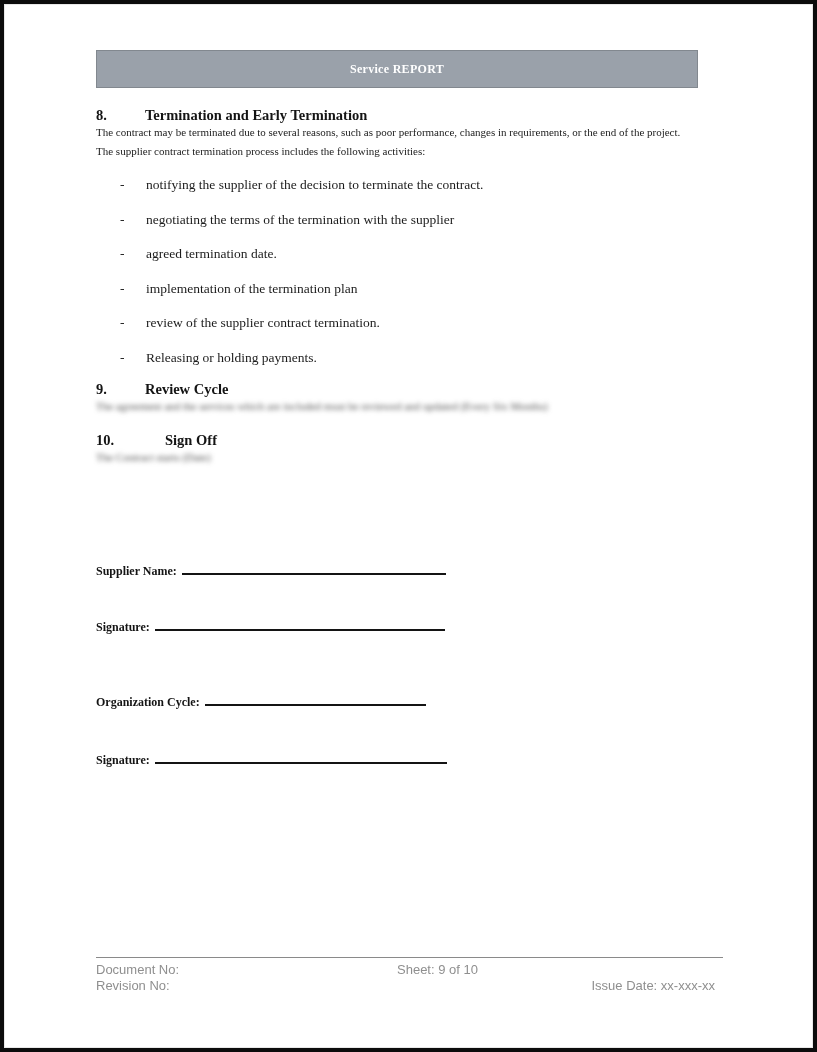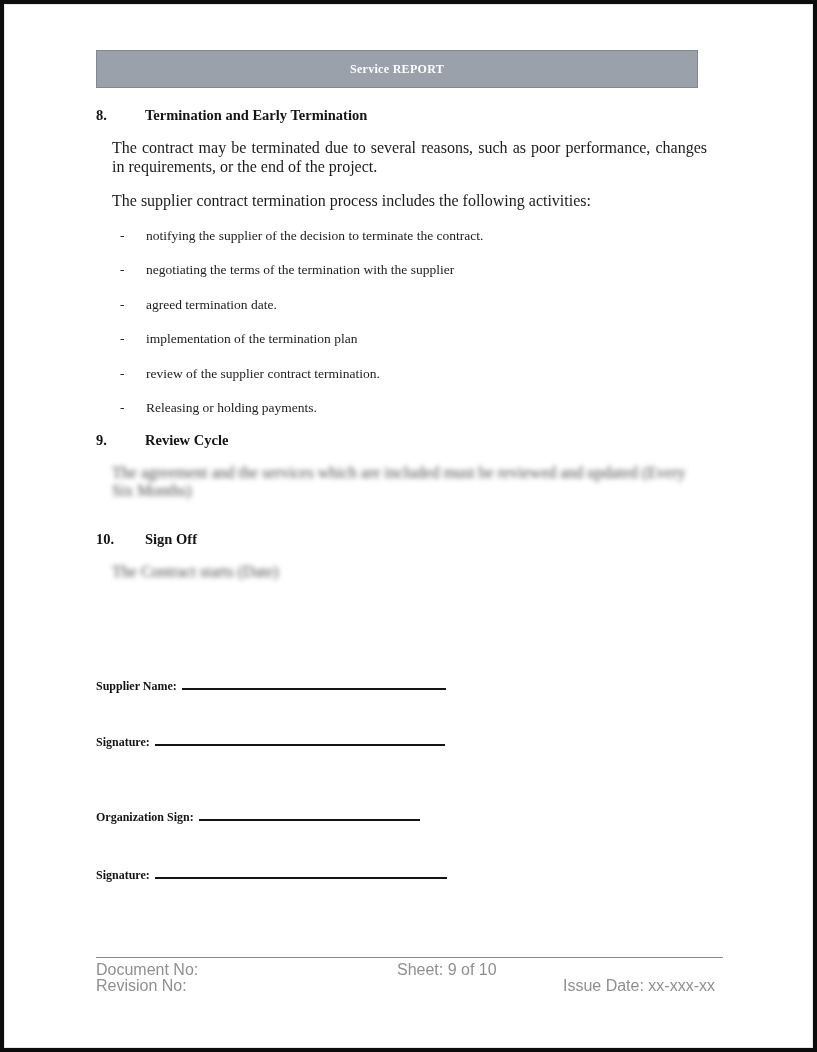--- a/index.html
+++ b/index.html
@@ -12,42 +12,42 @@
   .banner {
     margin:46px 0 0 92px; width:602px; height:38px;
     background:#9AA1AA; border:1px solid #82888F; box-sizing:border-box;
     display:flex; align-items:center; justify-content:center;
   }
   .banner-title {color:#ffffff; font-weight:bold; font-size:12px; letter-spacing:.3px;}
   .content {padding:0 90px 0 92px;}
   .sec {display:flex; font-weight:bold; font-size:14.5px; line-height:16px; color:#141414;}
   .sec-num {width:49px; flex:none;}
   .sec8 {margin-top:19px;}
-  p.body {font-size:16px; line-height:18.5px; margin:16px;}
+  p.body {font-size:11px; line-height:18.5px; margin:0;}
   .p1 {margin-top:34px; text-align:justify;}
   .p2 {margin-top:16px;}
   ul.dash {list-style:none; margin:16px 0 0 0; padding:0 0 0 24px;}
   ul.dash li {display:flex; font-size:13.5px; line-height:18.5px; margin-bottom:16px;}
   ul.dash li:last-child {margin-bottom:0;}
   .dash-marker {width:26px; flex:none;}
   .sec9 {margin-top:14px;}
   .blurred {filter:blur(2.6px); color:#4d4d4d;}
   .blur1 {margin-top:34px;}
-  .sec10 {margin-top:30px;}
+  .sec10 {margin-top:16px;gap:20px;}
   .blur2 {margin-top:35px;}
   .sig-row {font-weight:bold; font-size:12px; line-height:15px; color:#141414;}
   .sig-supplier {margin-top:98px;}
   .sig-1 {margin-top:41px;}
   .sig-org {margin-top:60px;}
   .sig-2 {margin-top:43px;}
   .sig-line {display:inline-block; border-bottom:2px solid #141414; margin-left:5px; height:1px;}
   .w264 {width:264px;} .w290 {width:290px;} .w221 {width:221px;} .w292 {width:292px;}
   .footer {
     position:absolute; left:92px; right:90px; top:953px;
-    font-family:"Liberation Sans", sans-serif; font-size:16px;
+    font-family:"Liberation Sans", sans-serif; font-size:13px;
     color:#8F8F8F; line-height:16px;
   }
   .footer-rule {border-top:1.5px solid #8a8a8a;}
   .f-row1 {position:relative; margin-top:4px;}
   .f-sheet {position:absolute; left:301px; top:0;}
   .f-row2 {display:flex; justify-content:space-between; padding-right:8px;}
 </style>
 </head>
 <body>
 
@@ -110,21 +110,21 @@
 
     <div class="sig-row sig-supplier">
       <span>Supplier Name:</span><span class="sig-line w264"></span>
     </div>
 
     <div class="sig-row sig-1">
       <span>Signature:</span><span class="sig-line w290"></span>
     </div>
 
     <div class="sig-row sig-org">
-      <span>Organization Sign:</span><span class="sig-line w221"></span>
+      <span>Organization Cycle:</span><span class="sig-line w221"></span>
     </div>
 
     <div class="sig-row sig-2">
       <span>Signature:</span><span class="sig-line w292"></span>
     </div>
 
   </div>
 
   <div class="footer">
     <div class="footer-rule"></div>

